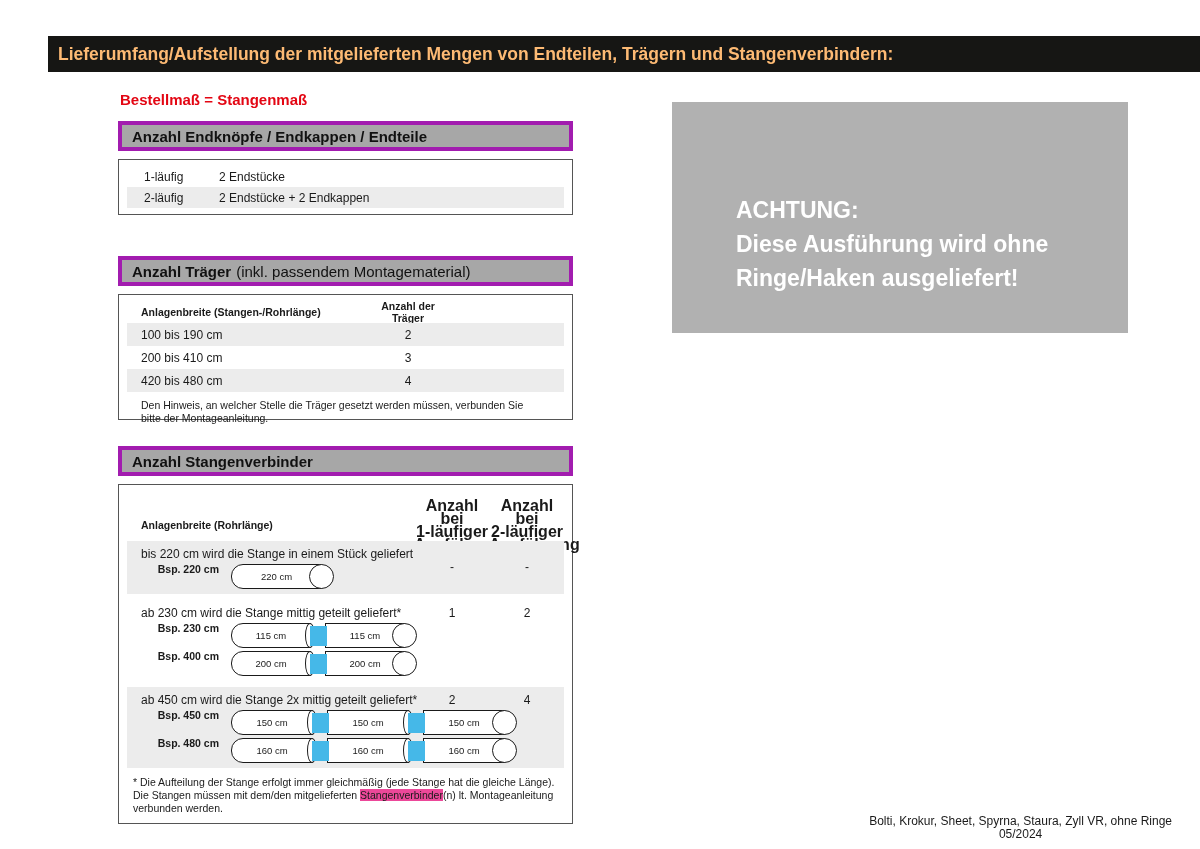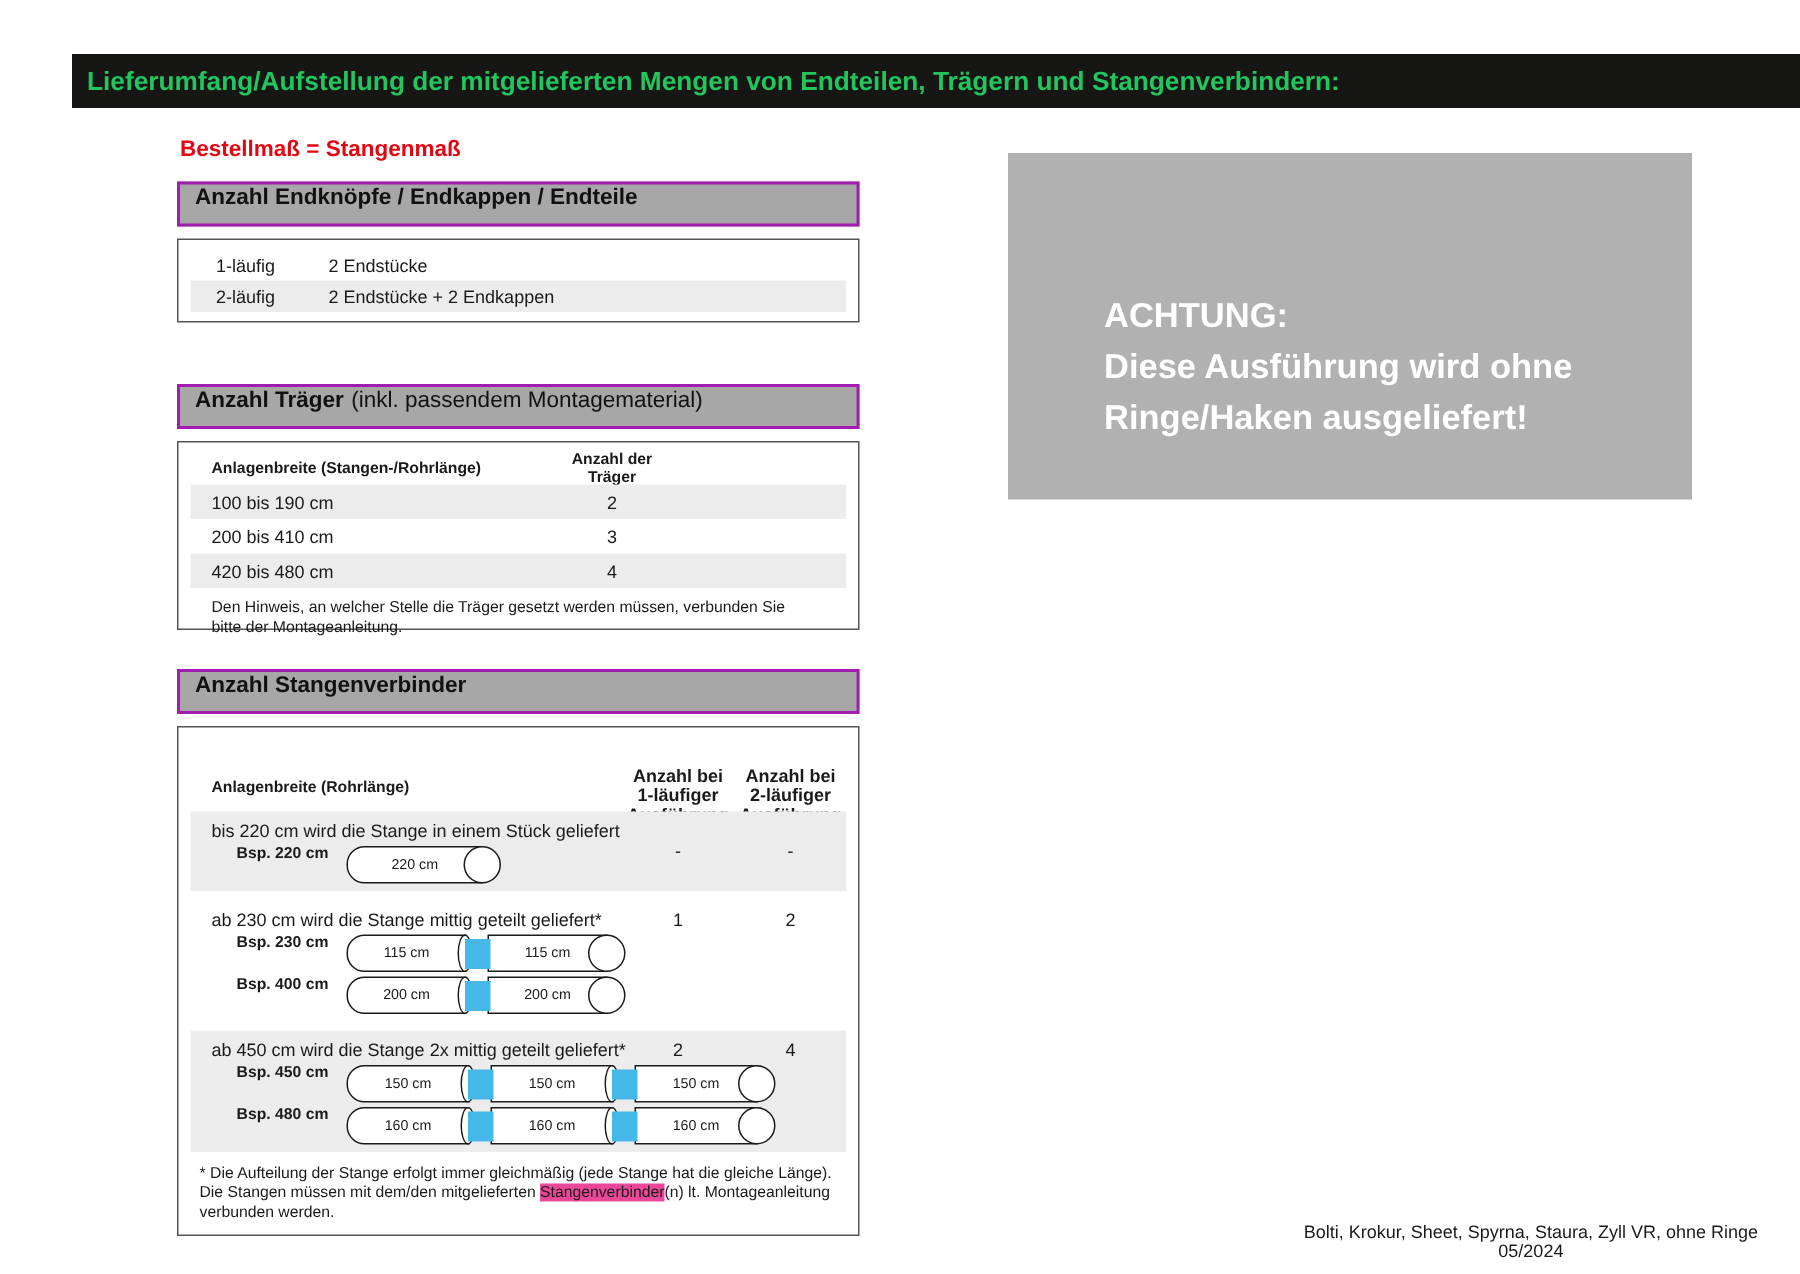--- a/index.html
+++ b/index.html
@@ -6,34 +6,34 @@
   body {
     width: 1200px; height: 849px; position: relative;
     background: #ffffff; overflow: hidden;
     font-family: "Liberation Sans", sans-serif; color: #1a1a1a;
   }
   * { box-sizing: border-box; }
 
   
   .header-bar {
     position: absolute; left: 48px; top: 36px; width: 1152px; height: 36px;
-    background: #161614; color: #22c55e; display: flex; align-items: center;
+    background: #161614; color: #fdba74; display: flex; align-items: center;
     padding-left: 10px; font-size: 17.5px; font-weight: bold;
   }
 
   .subtitle {
     position: absolute; left: 120px; top: 91px;
     font-size: 15px; font-weight: bold; color: #e30613;
   }
 
   
   .sec-head {
     position: absolute; left: 118px; width: 455px; height: 30px;
-    background: #a7a7a7; border: 2px solid #a21caf;
-    display: flex; padding-left: 10px;
+    background: #a7a7a7; border: 4px solid #a21caf;
+    display: flex; align-items: center; padding-left: 10px;
     font-size: 15px; font-weight: bold; color: #111;
   }
   .sec-head .light { font-weight: normal; margin-left: 5px; }
 
   
   .tbl {
     position: absolute; left: 118px; width: 455px;
     border: 1px solid #555; background: #fff; padding: 6px 8px 8px;
   }
   .stripe { background: #ececec; }
@@ -49,21 +49,21 @@
   .t2-headrow .rng { padding-left: 14px; }
   .t2-row { position: relative; height: 23px; display: flex; align-items: center; font-size: 12px; }
   .t2-row .rng { padding-left: 14px; }
   .t2-cnt { position: absolute; left: 241px; width: 80px; text-align: center; }
   .t2-note { font-size: 10.5px; line-height: 13px; margin: 7px 0 0 14px; width: 388px; }
 
   
   .t3 { top: 484px; min-height: 317px; }
   .t3-head { position: relative; height: 50px; }
   .t3-head .rng { position: absolute; left: 14px; bottom: 10px; font-size: 10.5px; font-weight: bold; }
-  .t3-col { position: absolute; top: 20px; width: 76px; text-align: center; font-size: 12px; line-height: 13px; font-weight: bold; }
+  .t3-col { position: absolute; top: 8px; width: 76px; text-align: center; font-size: 16px; line-height: 13px; font-weight: bold; }
   .t3-col.c1 { left: 287px; }
   .t3-col.c2 { left: 362px; }
 
   .grp { position: relative; padding: 3px 0 3px; }
   .grp + .grp { margin-top: 6px; }
   .grp .desc { height: 19px; display: flex; align-items: center; padding-left: 14px; font-size: 12px; }
   .grp .cnt { position: absolute; top: 6px; width: 76px; text-align: center; font-size: 12px; }
   .grp.g1 .cnt { top: 19px; }
   .cnt.c1 { left: 287px; }
   .cnt.c2 { left: 362px; }

